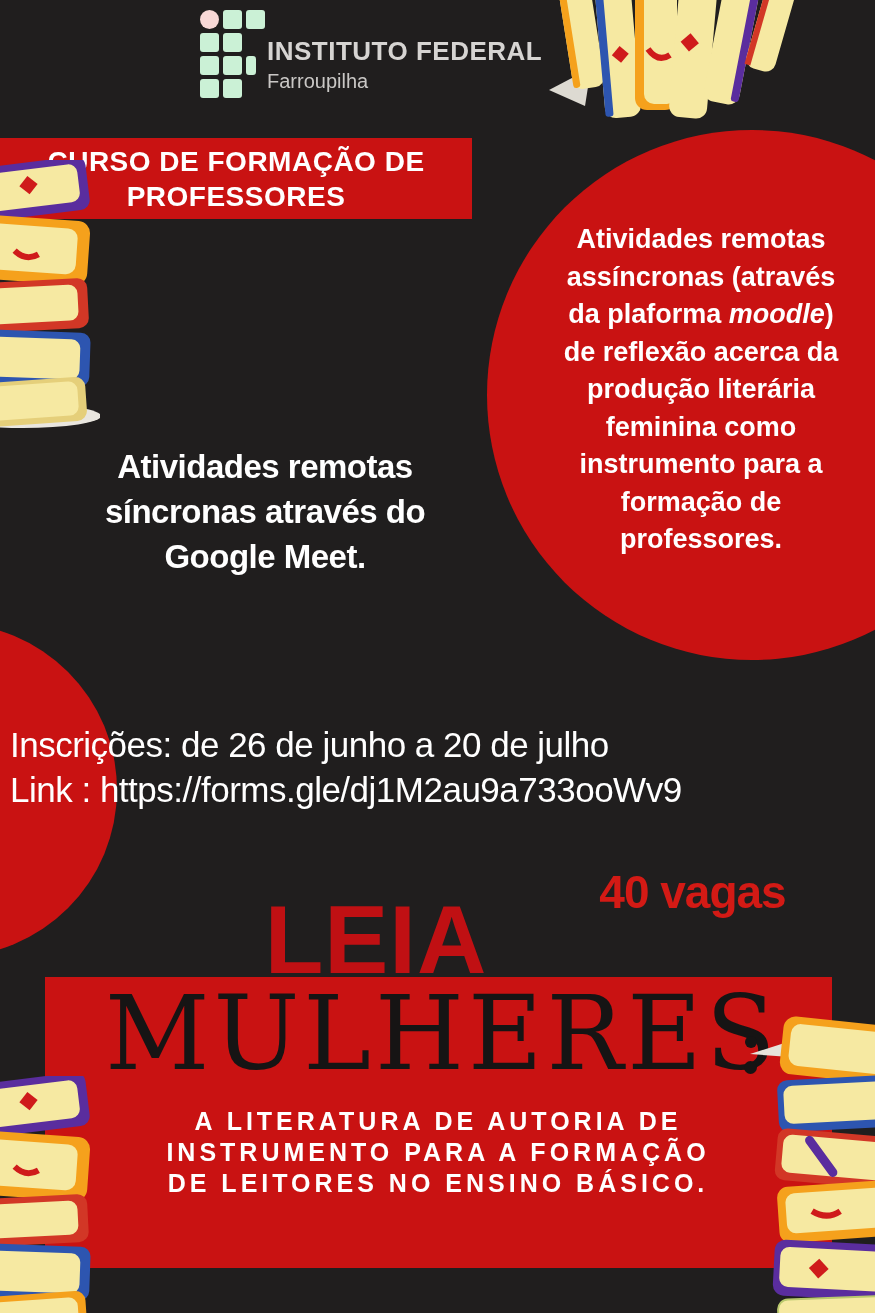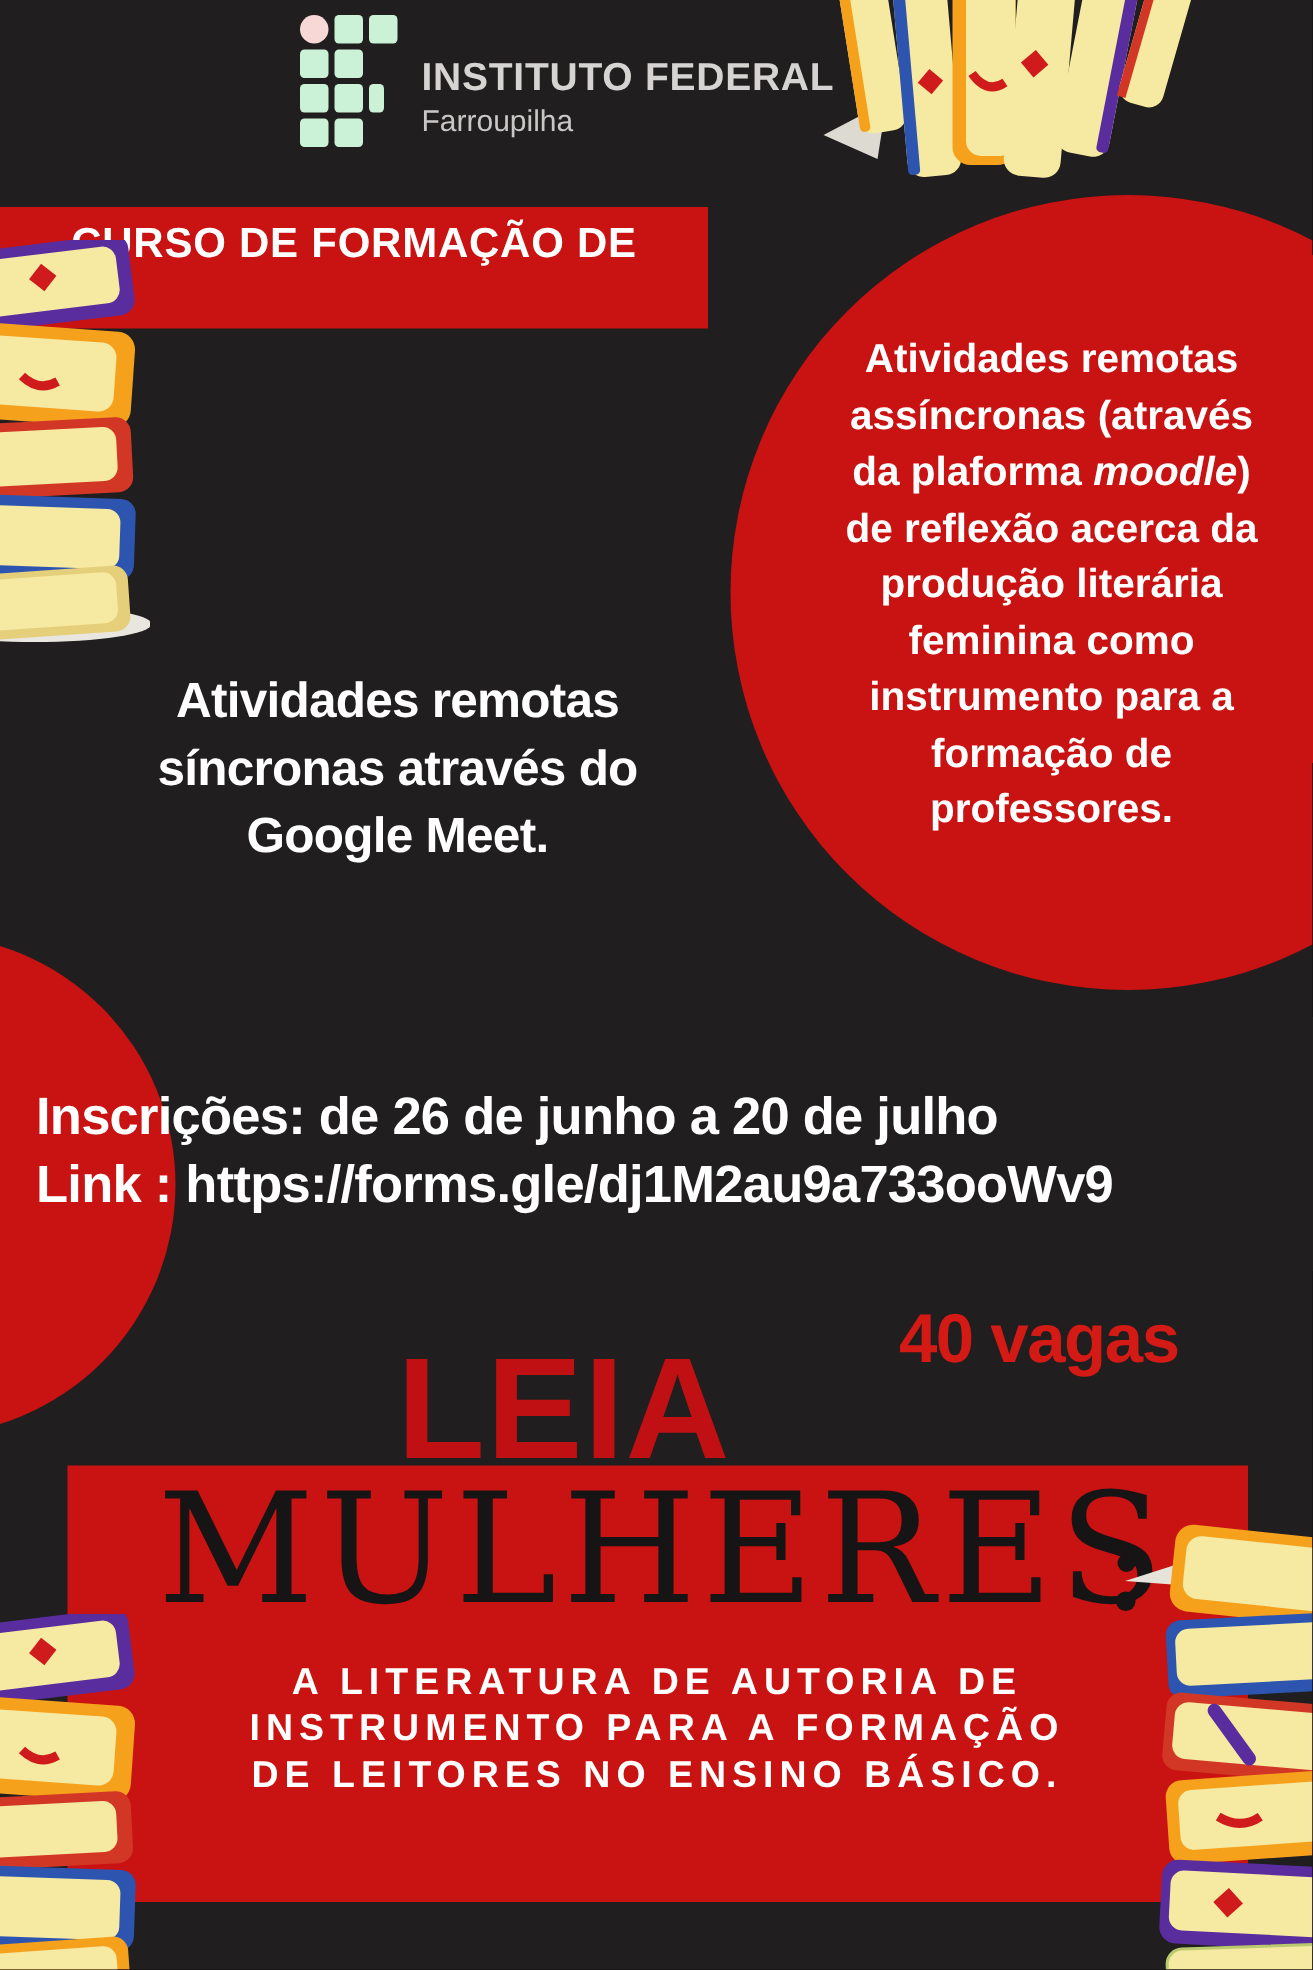--- a/index.html
+++ b/index.html
@@ -14,43 +14,43 @@
     background:var(--background);
     font-family:"Liberation Sans", sans-serif;
   }
   
   .logo{position:absolute; left:200px; top:10px; display:flex;}
   .logo-grid{display:grid; grid-template-columns:repeat(3,19px); gap:4px; align-content:start;}
   .logo-cell{width:19px;height:19px;background:var(--logo_green);border-radius:3px;}
   .logo-cell.circle{border-radius:50%;background:var(--logo_pink);}
   .logo-cell.half{width:10px;}
   .logo-cell.empty{visibility:hidden;}
-  .logo-text{margin-left:16px; margin-top:26px;}
+  .logo-text{margin-left:2px; margin-top:26px;}
   .logo-title{font-size:26px;font-weight:700;color:var(--logo_text);letter-spacing:.5px;}
   .logo-sub{font-size:20px;font-weight:400;color:#c9c7c5;margin-top:3px;}
   
   .banner{position:absolute; left:0; top:138px; width:472px; height:81px;
     background:var(--red); color:var(--white); text-align:center;
     font-size:28px; font-weight:600; line-height:35px; letter-spacing:.5px;
     padding-top:6px; box-sizing:border-box;}
   
   .circle-async{position:absolute; left:487px; top:130px; width:530px; height:530px;
     border-radius:50%; background:var(--red);}
   .circle-left{position:absolute; left:-217px; top:623px; width:334px; height:334px;
     border-radius:50%; background:var(--red);}
   .async-text{position:absolute; left:505px; top:221px; width:392px;
     color:var(--white); font-size:27px; font-weight:700; line-height:37.5px;
     text-align:center;}
   .async-text em{font-style:italic;}
   
   .sync-text{position:absolute; left:55px; top:444px; width:420px; text-align:center;
     color:var(--white); font-size:33px; font-weight:800; line-height:45px; letter-spacing:-.5px;}
   
-  .enroll{position:absolute; left:24px; top:722px; color:var(--white);
-    font-size:35px; font-weight:700; line-height:45px; letter-spacing:-.5px; white-space:nowrap;}
+  .enroll{position:absolute; left:10px; top:722px; color:var(--white);
+    font-size:35px; font-weight:400; line-height:45px; letter-spacing:-.5px; white-space:nowrap;}
   .enroll .url{color:var(--white); text-decoration:none;}
   
   .vagas{position:absolute; left:570px; top:865px; width:245px; text-align:center;
     color:var(--red_bright); font-size:46px; font-weight:700; letter-spacing:-1px;}
   
   .leia{position:absolute; left:0; top:897px; width:752px; text-align:center;
     color:var(--leia_red); font-size:96px; line-height:86px; font-weight:800; letter-spacing:1px;}
   .redbox{position:absolute; left:45px; top:977px; width:787px; height:291px; background:var(--red);}
   .mulheres{position:absolute; left:0; top:980px; width:875px; text-align:center;
     font-family:"DejaVu Serif", serif; font-size:102px; line-height:108px;
@@ -88,20 +88,21 @@
         <div class="logo-cell empty"></div>
       </div>
     <div class="logo-text">
       <div class="logo-title">INSTITUTO FEDERAL</div>
       <div class="logo-sub">Farroupilha</div>
     </div>
   </div>
 
   <div class="banner">
     <div>CURSO DE FORMAÇÃO DE</div>
+    <div>PROFESSORES</div>
   </div>
 
   <div class="circle-async"></div>
   <div class="circle-left"></div>
 
   <div class="async-text">
     <div>Atividades remotas</div>
     <div>assíncronas  (através</div>
     <div><span>da plaforma </span><em>moodle</em><span>)</span></div>
     <div>de reflexão acerca da</div>

